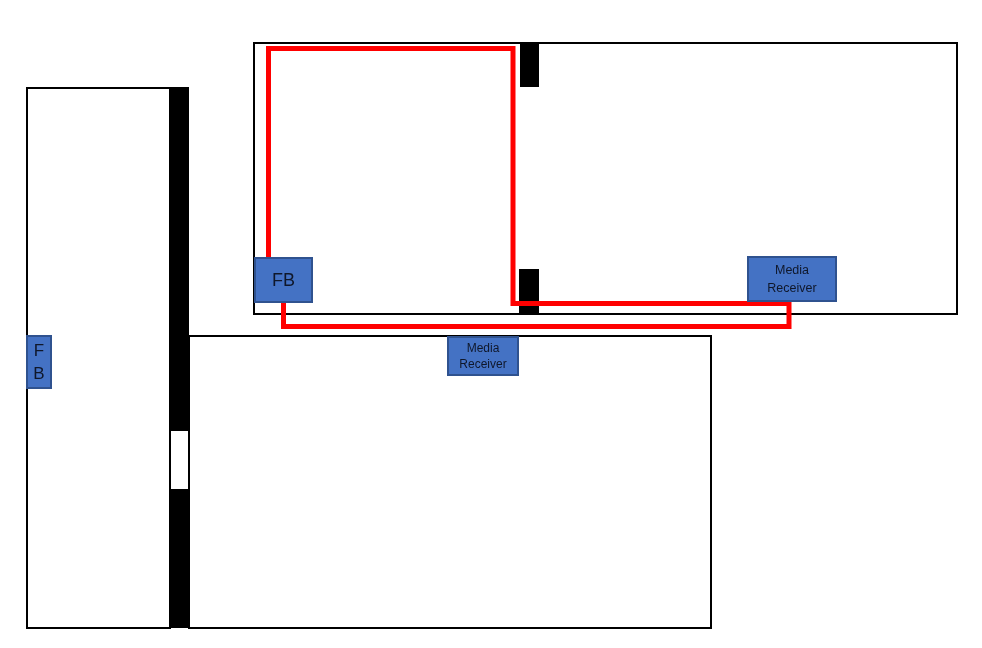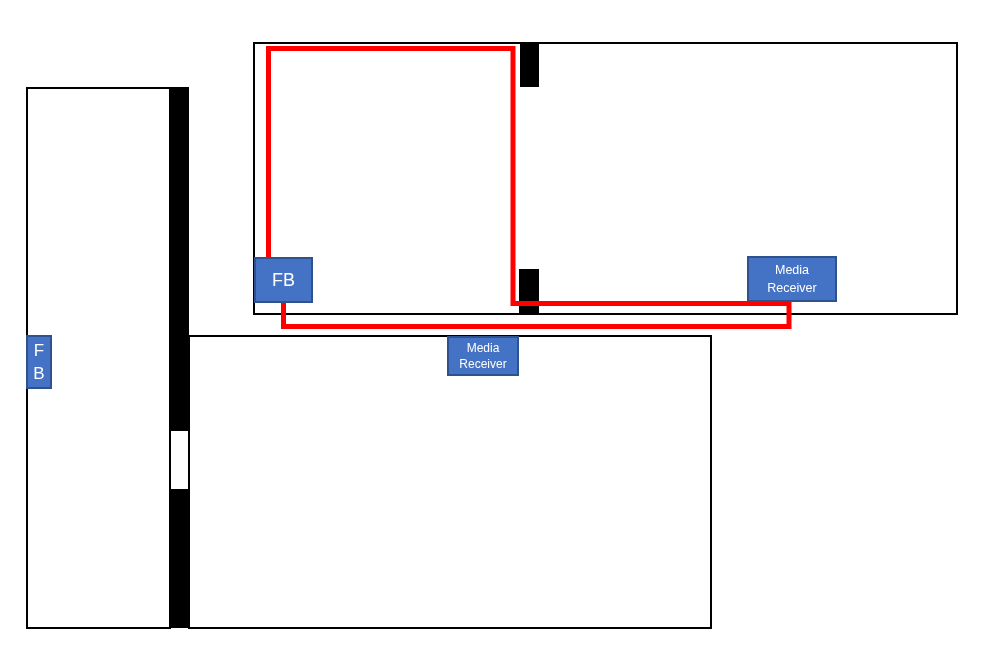--- a/index.html
+++ b/index.html
@@ -46,21 +46,21 @@
   .cable-svg path{
     fill:none;
     stroke:var(--cable);
     stroke-width:5;
     stroke-linejoin:miter;
   }
   .label-box{
     position:absolute;
     background:var(--box-fill);
     border:2px solid var(--box-border);
-    color:#ffffff;
+    color:#0f172a;
     display:flex;
     flex-direction:column;
     align-items:center;
     justify-content:center;
     text-align:center;
   }
   .fb-main{
     left:254px; top:257px; width:59px; height:46px;
     font-size:18px;
   }

